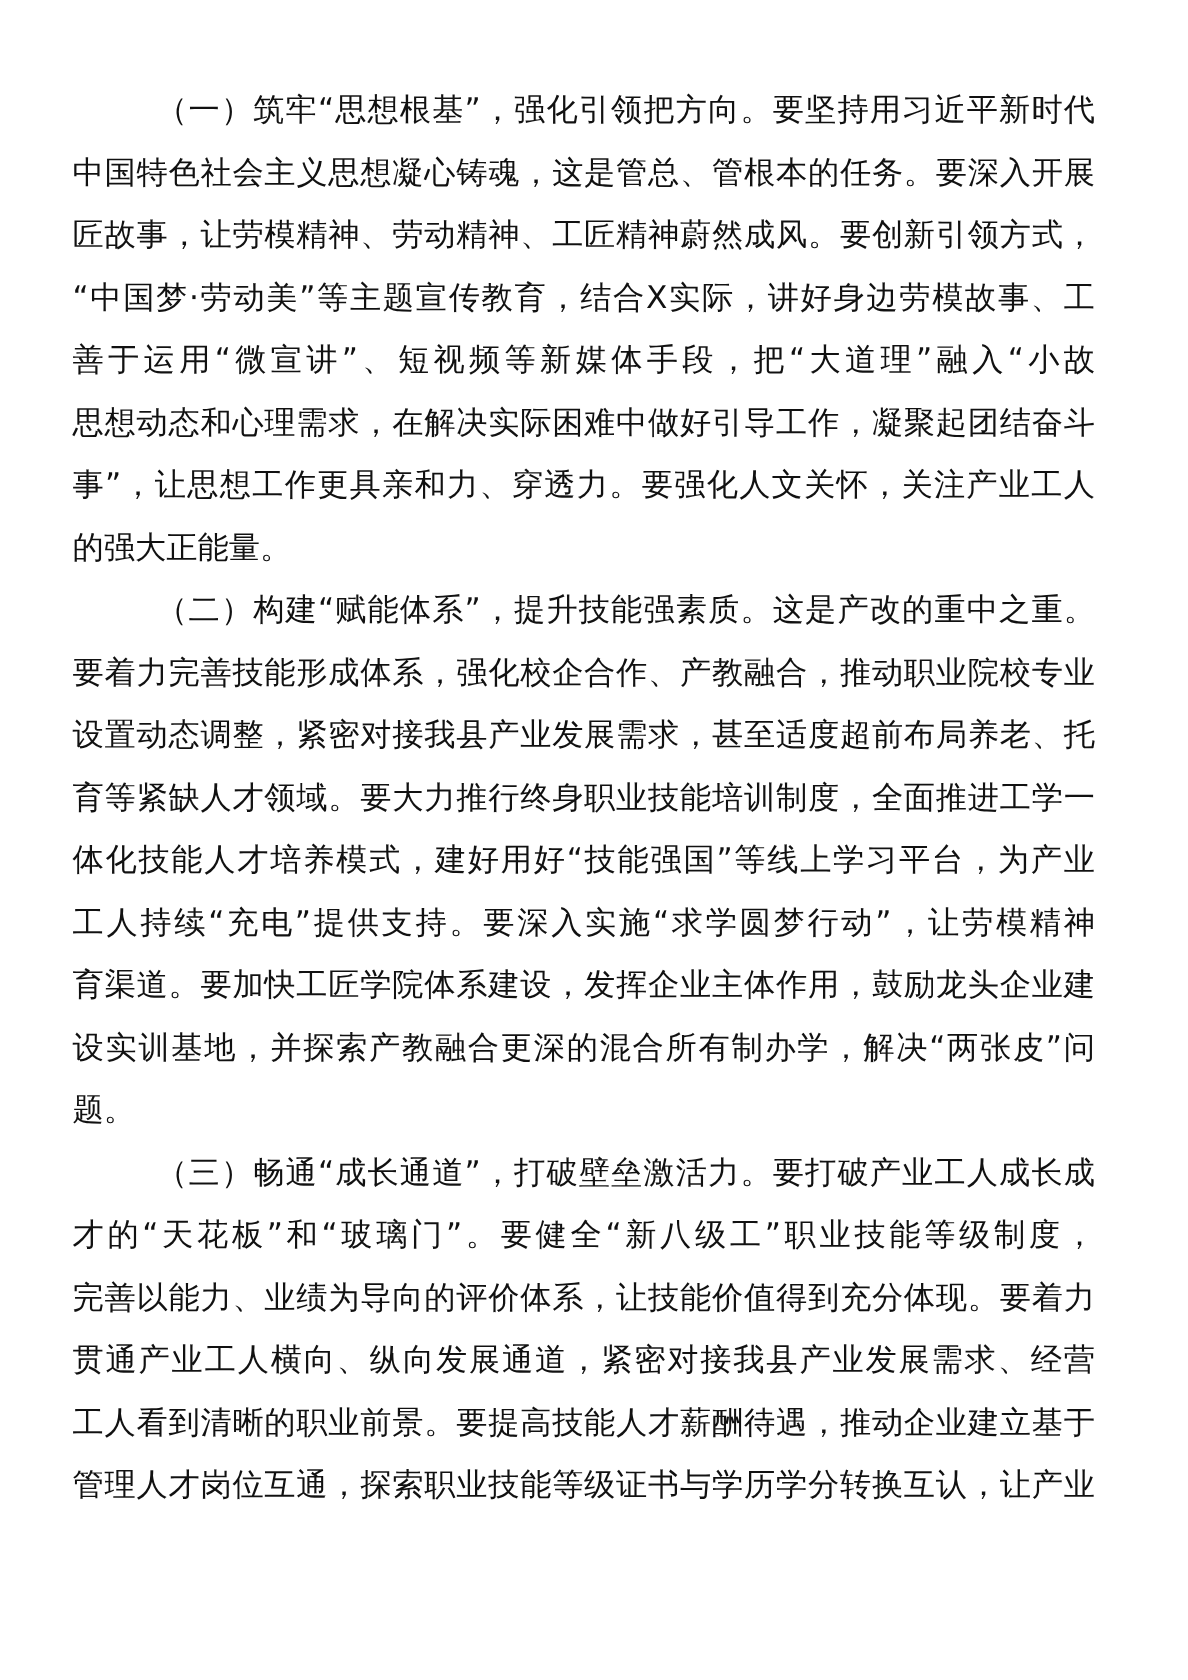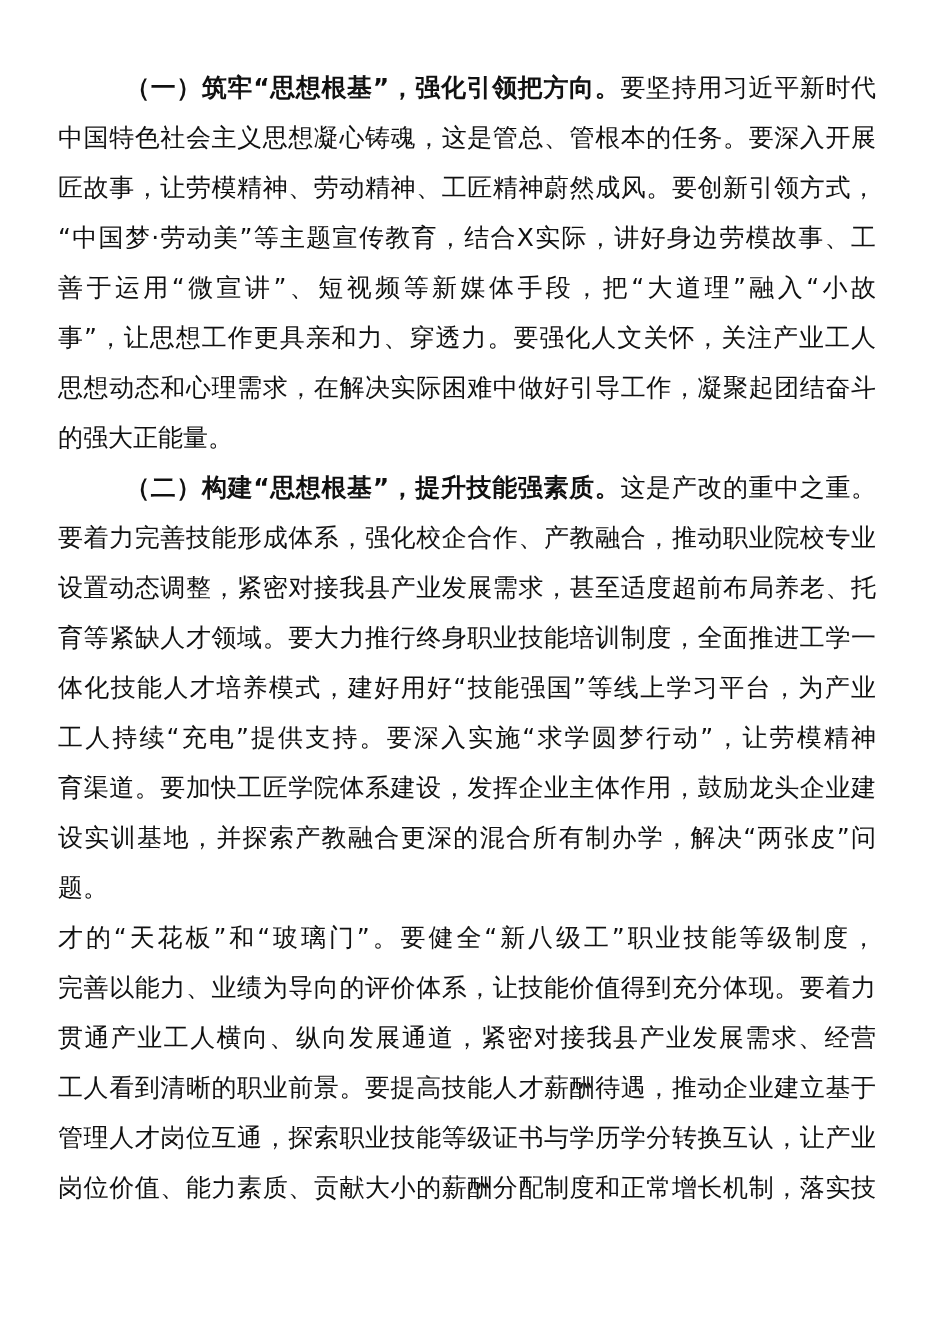--- a/index.html
+++ b/index.html
@@ -9,52 +9,52 @@
     font-family: "DejaVu Sans", "Liberation Sans", sans-serif;
     font-size: 25px; color: #111111;
   }
   .line {
     height: 50px; line-height: 50px; white-space: nowrap;
     text-align: justify; text-align-last: justify;
     width: 818px; overflow: visible;
   }
   .line.last { text-align-last: left; }
   .line.first { padding-left: 67px; width: 751px; }
-  .bold { font-weight: bold; }
+  .bold { font-weight: normal; }
 </style>
 </head>
 <body>
 
 <div class="page">
 
   <div class="paragraph">
     <div class="line first"><span class="bold">（一）筑牢“思想根基”，强化引领把方向。</span><span>要坚持用习近平新时代</span></div>
     <div class="line">中国特色社会主义思想凝心铸魂，这是管总、管根本的任务。要深入开展</div>
     <div class="line">匠故事，让劳模精神、劳动精神、工匠精神蔚然成风。要创新引领方式，</div>
     <div class="line">“中国梦·劳动美”等主题宣传教育，结合X实际，讲好身边劳模故事、工</div>
     <div class="line">善于运用“微宣讲”、短视频等新媒体手段，把“大道理”融入“小故</div>
+    <div class="line">思想动态和心理需求，在解决实际困难中做好引导工作，凝聚起团结奋斗</div>
     <div class="line">事”，让思想工作更具亲和力、穿透力。要强化人文关怀，关注产业工人</div>
-    <div class="line">思想动态和心理需求，在解决实际困难中做好引导工作，凝聚起团结奋斗</div>
     <div class="line last">的强大正能量。</div>
   </div>
 
   <div class="paragraph">
-    <div class="line first"><span class="bold">（二）构建“思想根基”，提升技能强素质。</span><span>这是产改的重中之重。</span></div>
+    <div class="line first"><span class="bold">（二）构建“赋能体系”，提升技能强素质。</span><span>这是产改的重中之重。</span></div>
     <div class="line">要着力完善技能形成体系，强化校企合作、产教融合，推动职业院校专业</div>
     <div class="line">设置动态调整，紧密对接我县产业发展需求，甚至适度超前布局养老、托</div>
     <div class="line">育等紧缺人才领域。要大力推行终身职业技能培训制度，全面推进工学一</div>
     <div class="line">体化技能人才培养模式，建好用好“技能强国”等线上学习平台，为产业</div>
     <div class="line">工人持续“充电”提供支持。要深入实施“求学圆梦行动”，让劳模精神</div>
     <div class="line">育渠道。要加快工匠学院体系建设，发挥企业主体作用，鼓励龙头企业建</div>
     <div class="line">设实训基地，并探索产教融合更深的混合所有制办学，解决“两张皮”问</div>
     <div class="line last">题。</div>
   </div>
 
   <div class="paragraph">
+    <div class="line first"><span class="bold">（三）畅通“成长通道”，打破壁垒激活力。</span><span>要打破产业工人成长成</span></div>
     <div class="line">才的“天花板”和“玻璃门”。要健全“新八级工”职业技能等级制度，</div>
     <div class="line">完善以能力、业绩为导向的评价体系，让技能价值得到充分体现。要着力</div>
     <div class="line">贯通产业工人横向、纵向发展通道，紧密对接我县产业发展需求、经营</div>
     <div class="line">工人看到清晰的职业前景。要提高技能人才薪酬待遇，推动企业建立基于</div>
     <div class="line">管理人才岗位互通，探索职业技能等级证书与学历学分转换互认，让产业</div>
-    <div class="line">岗位价值、能力素质、贡献大小的薪酬分配制度和正常增长机制，落实技</div>
   </div>
 
 </div>
 
 </body></html>

